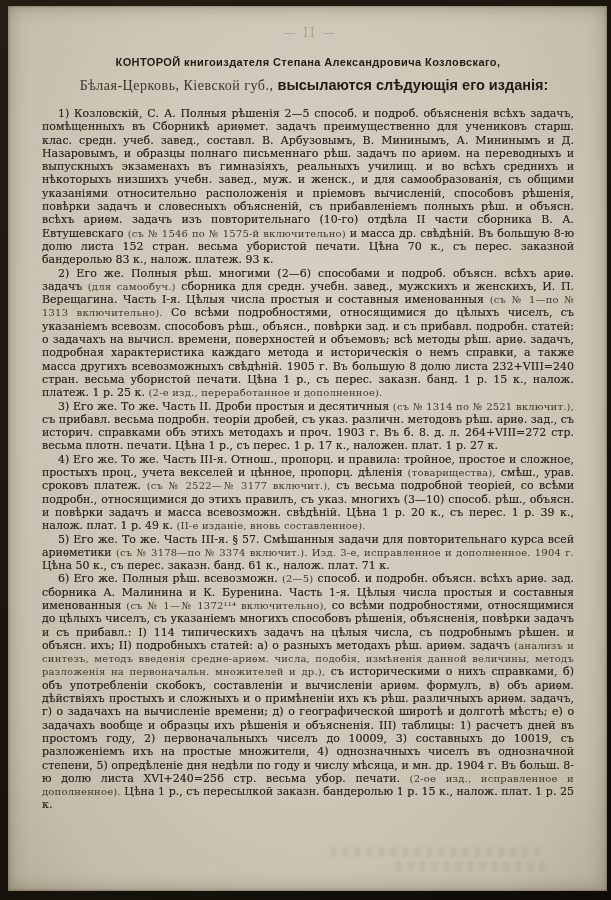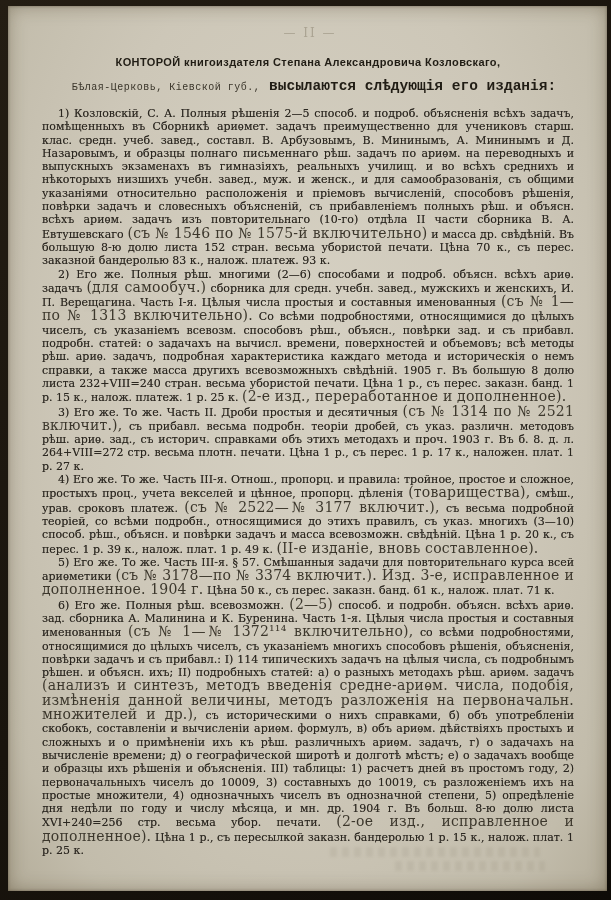--- a/index.html
+++ b/index.html
@@ -39,47 +39,47 @@
   .header .line1{
     font-family:"Liberation Sans", sans-serif;
     font-weight:bold;
     font-size:11px;
     letter-spacing:.4px;
     color:#211d15;
     white-space:nowrap;
   }
   .header .line2{ margin-top:7px; white-space:nowrap;}
   .header .line2 .place{
-    font-family:Liberation Mono, monospace;
-    font-size:10px;
+    font-family:Liberation Serif, serif;
+    font-size:14px;
     letter-spacing:.5px;
     color:#3a352a;
     margin-left:12px;
   }
   .header .line2 .rest{
-    font-family:Liberation Mono, monospace;
+    font-family:Liberation Sans, sans-serif;
     font-weight:bold;
     font-size:14.5px;
     color:#211d15;
     text-align:right;
   }
   .items{ margin-top:13px; }
   .items p.item{
     margin:0;
     text-align:justify;
     text-indent:16px;
     font-size:11px;
     line-height:13.3px;
     color:#2b2720;
     text-shadow:0 0 .4px rgba(43,39,32,.55);
   }
   .items p.item span.n{ font-weight:normal; }
   .items p.item span.b{ font-weight:normal; }
   .items p.item span.f{
-    font-size:14px;
+    font-size:10px;
     letter-spacing:.2px;
     color:#3c372c;
     text-shadow:none;
   }
   
   .smudge{
     position:absolute;
     height:10px;
     background:repeating-linear-gradient(90deg, rgba(110,100,80,.28) 0 7px, rgba(110,100,80,0) 7px 12px);
     filter:blur(1.4px);

